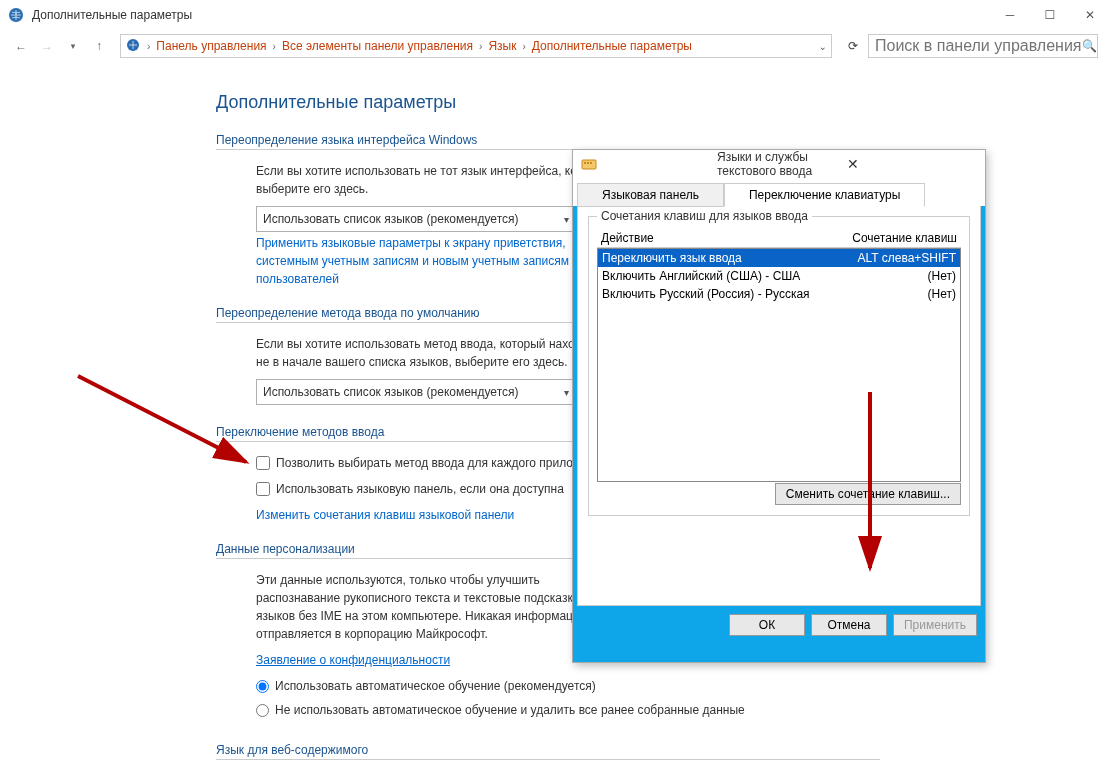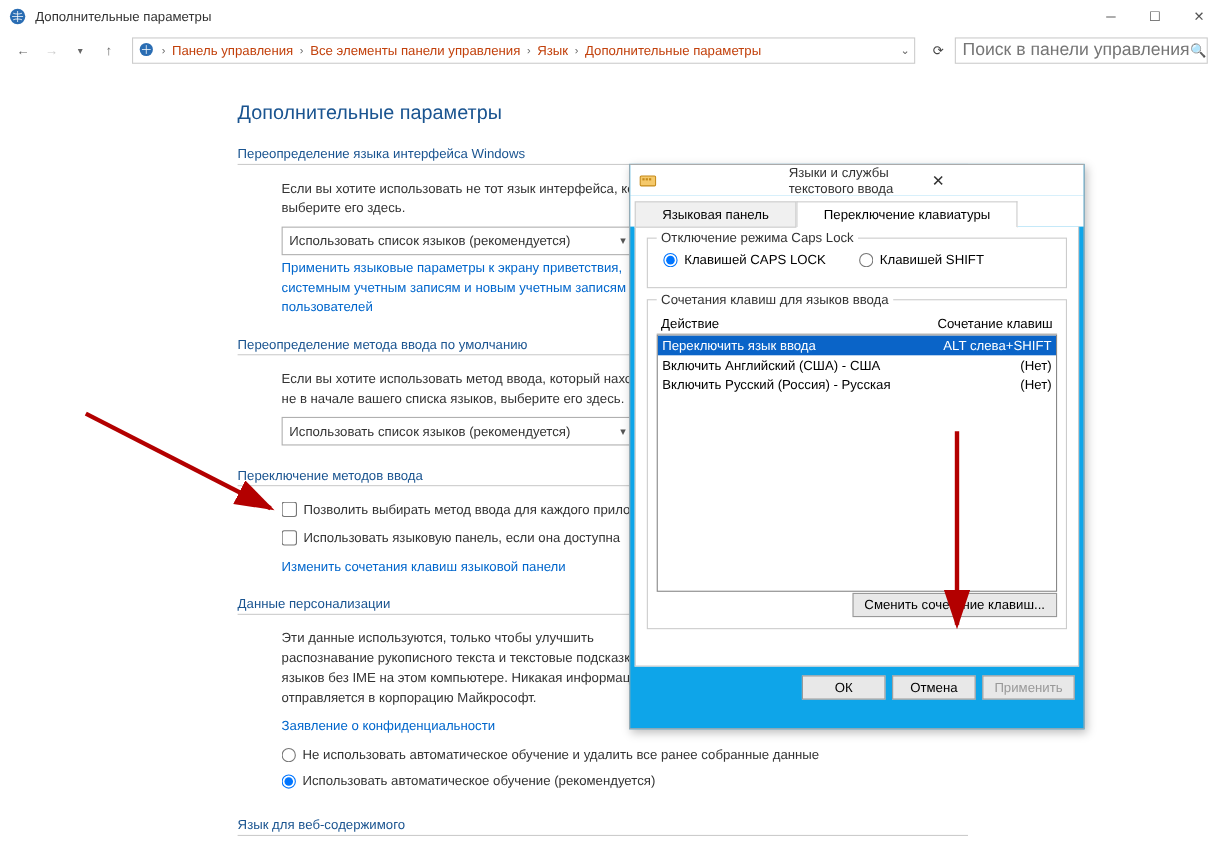--- a/index.html
+++ b/index.html
@@ -132,29 +132,29 @@
     <div class="checkrow">
         <input type="checkbox" style="">
         <span>Использовать языковую панель, если она доступна</span>
       </div>
     <div class="link">Изменить сочетания клавиш языковой панели</div>
   </div>
 
   <div class="section-title">Данные персонализации</div>
   <div class="section-body">
     <div class="para" style="max-width:360px">Эти данные используются, только чтобы улучшить распознавание рукописного текста и текстовые подсказки для языков без IME на этом компьютере. Никакая информация не отправляется в корпорацию Майкрософт.</div>
-    <div class="link" style="">Заявление о конфиденциальности</div>
+    <div class="link" style="text-decoration:underline">Заявление о конфиденциальности</div>
     <div style="height:8px"></div>
+    <div class="radiorow">
+        <input type="radio" name="pers" checked="" style="">
+        <span>Использовать автоматическое обучение (рекомендуется)</span>
+      </div>
     <div class="radiorow">
         <input type="radio" name="pers" style="">
         <span>Не использовать автоматическое обучение и удалить все ранее собранные данные</span>
-      </div>
-    <div class="radiorow">
-        <input type="radio" name="pers" checked="" style="">
-        <span>Использовать автоматическое обучение (рекомендуется)</span>
       </div>
   </div>
 
   <div class="section-title">Язык для веб-содержимого</div>
 
 </div>
 
 <div class="dialog">
   <div class="dtitle">
     <span class="icon"><svg width="16" height="16">
@@ -164,33 +164,20 @@
           <rect x="9" y="6" width="2" height="2" fill="#c58a1a"></rect>
         </svg></span>
     <span>Языки и службы текстового ввода</span>
     <span class="close">✕</span>
   </div>
   <div class="tabs">
     <div class="tab">Языковая панель</div>
     <div class="tab active">Переключение клавиатуры</div>
   </div>
   <div class="tabbody">
-    <div class="group">
-      <span class="gtitle">Отключение режима Caps Lock</span>
-      <div class="radios">
-        <label class="radiorow">
-            <input type="radio" name="caps" checked="" style="">
-            <span>Клавишей CAPS LOCK</span>
-          </label>
-        <label class="radiorow">
-            <input type="radio" name="caps" style="">
-            <span>Клавишей SHIFT</span>
-          </label>
-      </div>
-    </div>
     <div class="group" style="height:300px">
       <span class="gtitle">Сочетания клавиш для языков ввода</span>
       <div class="listhead">
         <span>Действие</span>
         <span>Сочетание клавиш</span>
       </div>
       <div class="listbox">
         <div class="listrow sel">
             <span>Переключить язык ввода</span>
             <span>ALT слева+SHIFT</span>

